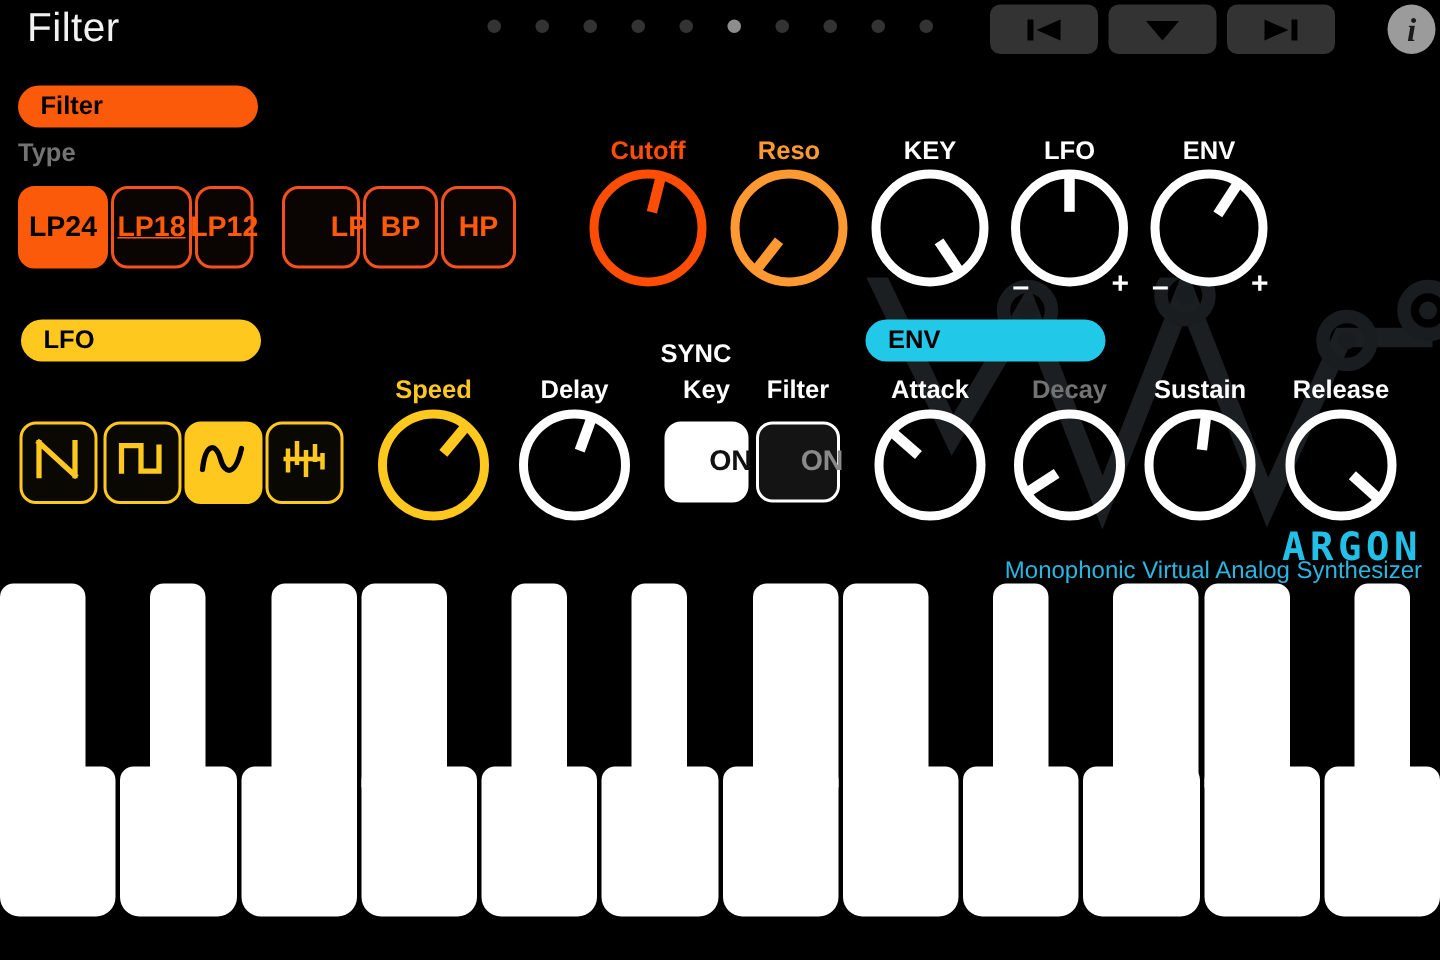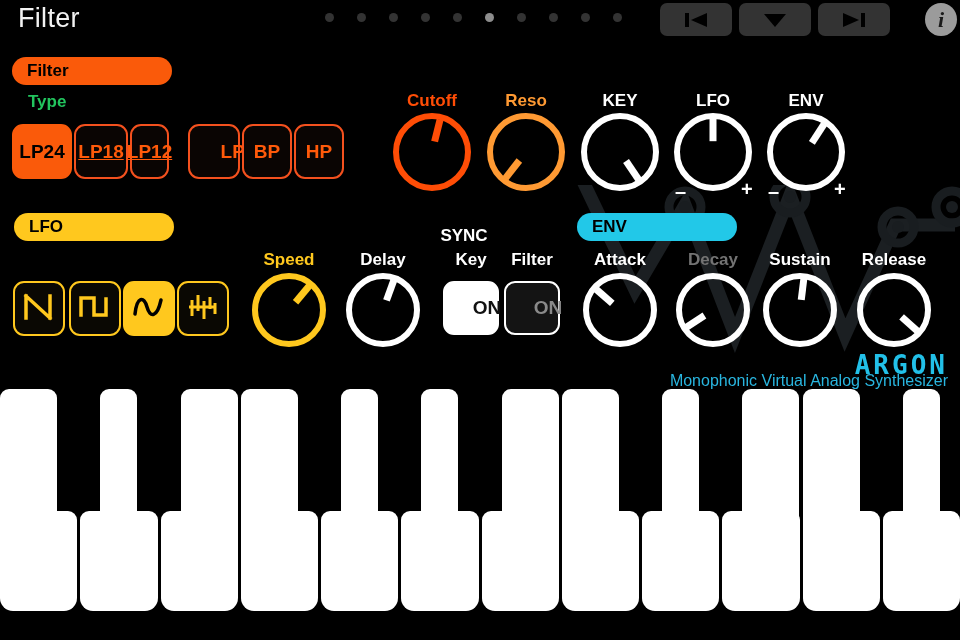--- a/index.html
+++ b/index.html
@@ -165,26 +165,26 @@
           </svg>
         </span>
       </div>
     </div>
 
     <div class="infobtn">i</div>
   </div>
 
   <div class="pill" style="left:12px;top:57px;width:160px;background:#FA5A0A;">Filter</div>
 
-  <div class="sublabel" style="left:28px;top:92px;color:#22c55e;">Type</div>
+  <div class="sublabel" style="left:12px;top:92px;color:#737373;">Type</div>
 
   <div id="type-buttons">
       <div class="typebtn sel" style="left: 12px; width: 60px;">LP24</div>
       <div class="typebtn" style="left: 74px; width: 54px; text-decoration: underline;">LP18</div>
-      <div class="typebtn" style="left: 130px; width: 39px; text-decoration: underline;">LP12</div>
+      <div class="typebtn" style="left: 130px; width: 39px;">LP12</div>
       <div class="typebtn" style="left: 188px; width: 52px; padding-left: 48px;">LP6</div>
       <div class="typebtn" style="left: 242px; width: 50px;">BP</div>
       <div class="typebtn" style="left: 294px; width: 50px;">HP</div>
     </div>
 
   <div id="filter-knobs">
       <div class="knoblabel" style="left: 362px; top: 91px; width: 140px; color: rgb(255, 77, 6);">Cutoff</div>
       <div class="knob" style="left: 388px; top: 108px;">
         <svg width="88" height="88" viewBox="0 0 88 88">
           <circle cx="44" cy="44" r="36" fill="none" stroke="#FF4D06" stroke-width="6"></circle>

